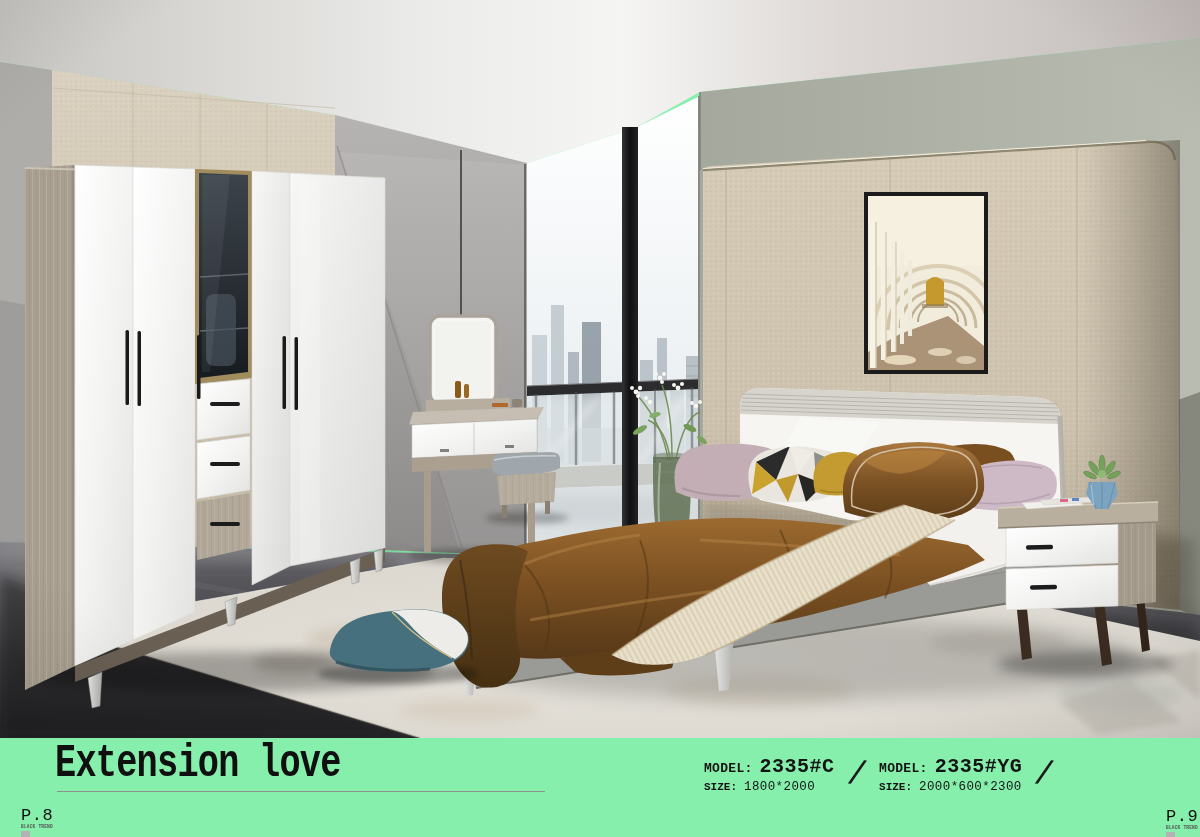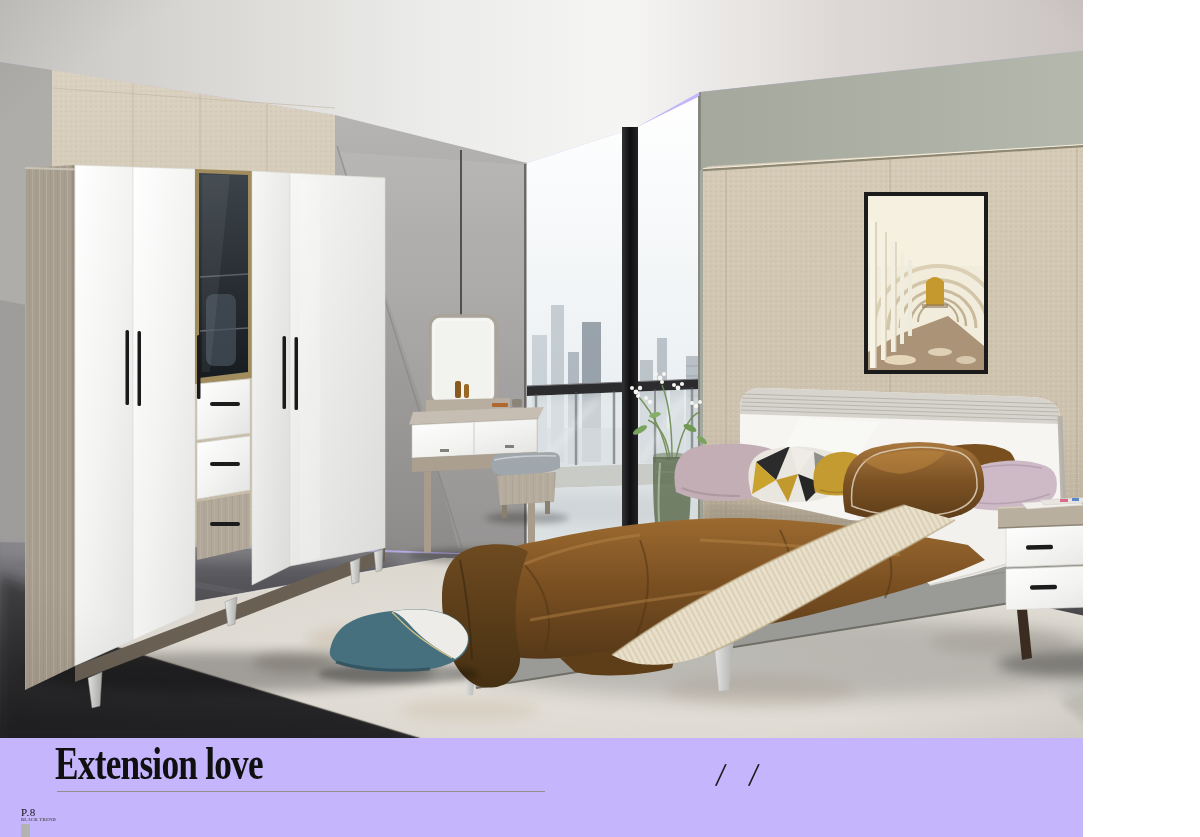--- a/index.html
+++ b/index.html
@@ -1,36 +1,36 @@
 <!DOCTYPE html>
 <html><head>
 <meta charset="utf-8">
 <style>
   html,body{margin:0;padding:0;background:#fff;}
-  .page{position:relative;width:1083px;height:837px;background:#c4b5fd;overflow:hidden;
-        font-family:Liberation Serif, serif;}
+  .page{position:relative;width:1200px;height:837px;background:#86efac;overflow:hidden;
+        font-family:Liberation Mono, monospace;}
   .photo{position:absolute;left:0;top:0;width:1200px;height:738px;}
   .photo svg{display:block;}
   
   .title{position:absolute;left:55px;top:740px;font-size:47px;font-weight:bold;color:#101010;
          display:inline-block;transform:scaleX(.75);transform-origin:left top;
          letter-spacing:-1px;white-space:nowrap;line-height:1.0;}
   .desc{position:absolute;left:283px;top:751px;font-size:9.5px;line-height:11.5px;color:#1c1c1c;}
   .rule{position:absolute;left:57px;top:791px;width:488px;height:1px;background:#8f8f8f;}
   .models{position:absolute;left:704px;top:756px;display:flex;align-items:center;color:#141414;}
   .mblock{display:flex;flex-direction:column;}
   .mrow{white-space:nowrap;line-height:20px;}
   .mlabel{font-size:13px;font-weight:bold;letter-spacing:.3px;}
   .mval{font-size:20px;font-weight:bold;margin-left:7px;letter-spacing:.5px;}
   .srow{white-space:nowrap;line-height:13px;margin-top:1px;}
   .slabel{font-size:11px;font-weight:bold;}
   .sval{font-size:12.5px;margin-left:7px;letter-spacing:.4px;}
   .slash{font-size:34px;font-weight:400;color:#1a1a1a;margin:0 12px;transform:rotate(6deg);}
   .corner{position:absolute;color:#111;}
-  .corner .pnum{font-size:11px;letter-spacing:.5px;}
+  .corner .pnum{font-size:17px;letter-spacing:.5px;}
   .corner .ptag{font-size:4.5px;color:#555;font-weight:bold;letter-spacing:.2px;line-height:4.5px;}
   .corner .pbar{width:9px;height:14px;background:#b2b2b2;margin-top:1.5px;}
   .corner.left{left:21px;top:806px;}
   .corner.right{left:1166px;top:807px;}
 </style>
 </head>
 <body>
 
 <div class="page">
 
@@ -519,21 +519,37 @@
     <rect x="0" y="0" width="1200" height="738" fill="url(#vignette)"></rect>
   </svg>
   </div>
 
   <span class="title">Extension love</span>
 
 
   <div class="rule"></div>
 
   <div class="models">
+    <div class="mblock">
+      <div class="mrow">
+        <span class="mlabel">MODEL:</span><span class="mval">2335#C</span>
+      </div>
+      <div class="srow">
+        <span class="slabel">SIZE:</span><span class="sval">1800*2000</span>
+      </div>
+    </div>
     <div class="slash">/</div>
+    <div class="mblock">
+      <div class="mrow">
+        <span class="mlabel">MODEL:</span><span class="mval">2335#YG</span>
+      </div>
+      <div class="srow">
+        <span class="slabel">SIZE:</span><span class="sval">2000*600*2300</span>
+      </div>
+    </div>
     <div class="slash">/</div>
   </div>
 
   <div class="corner left">
     <div class="pnum">P.8</div>
     <div class="ptag">BLACK TREND</div>
     <div class="pbar"></div>
   </div>
 
   <div class="corner right">

